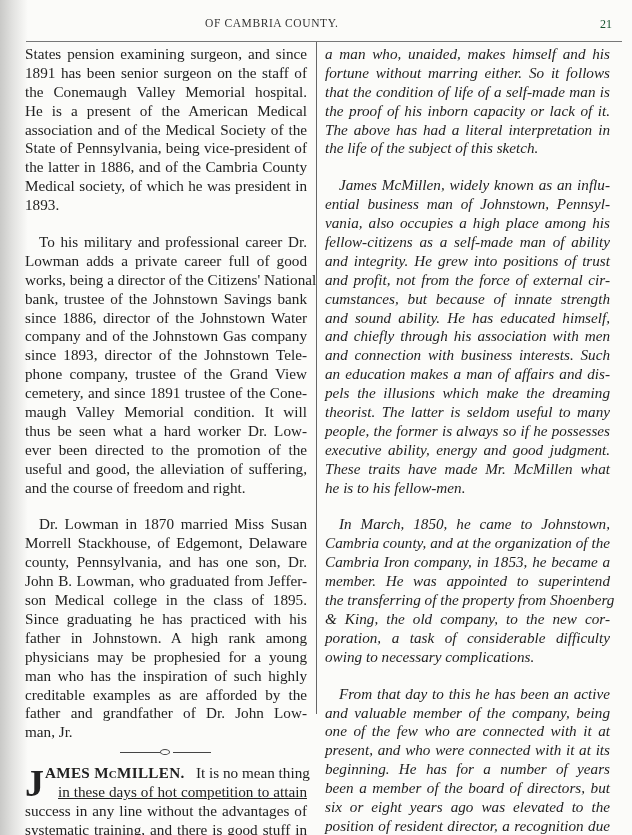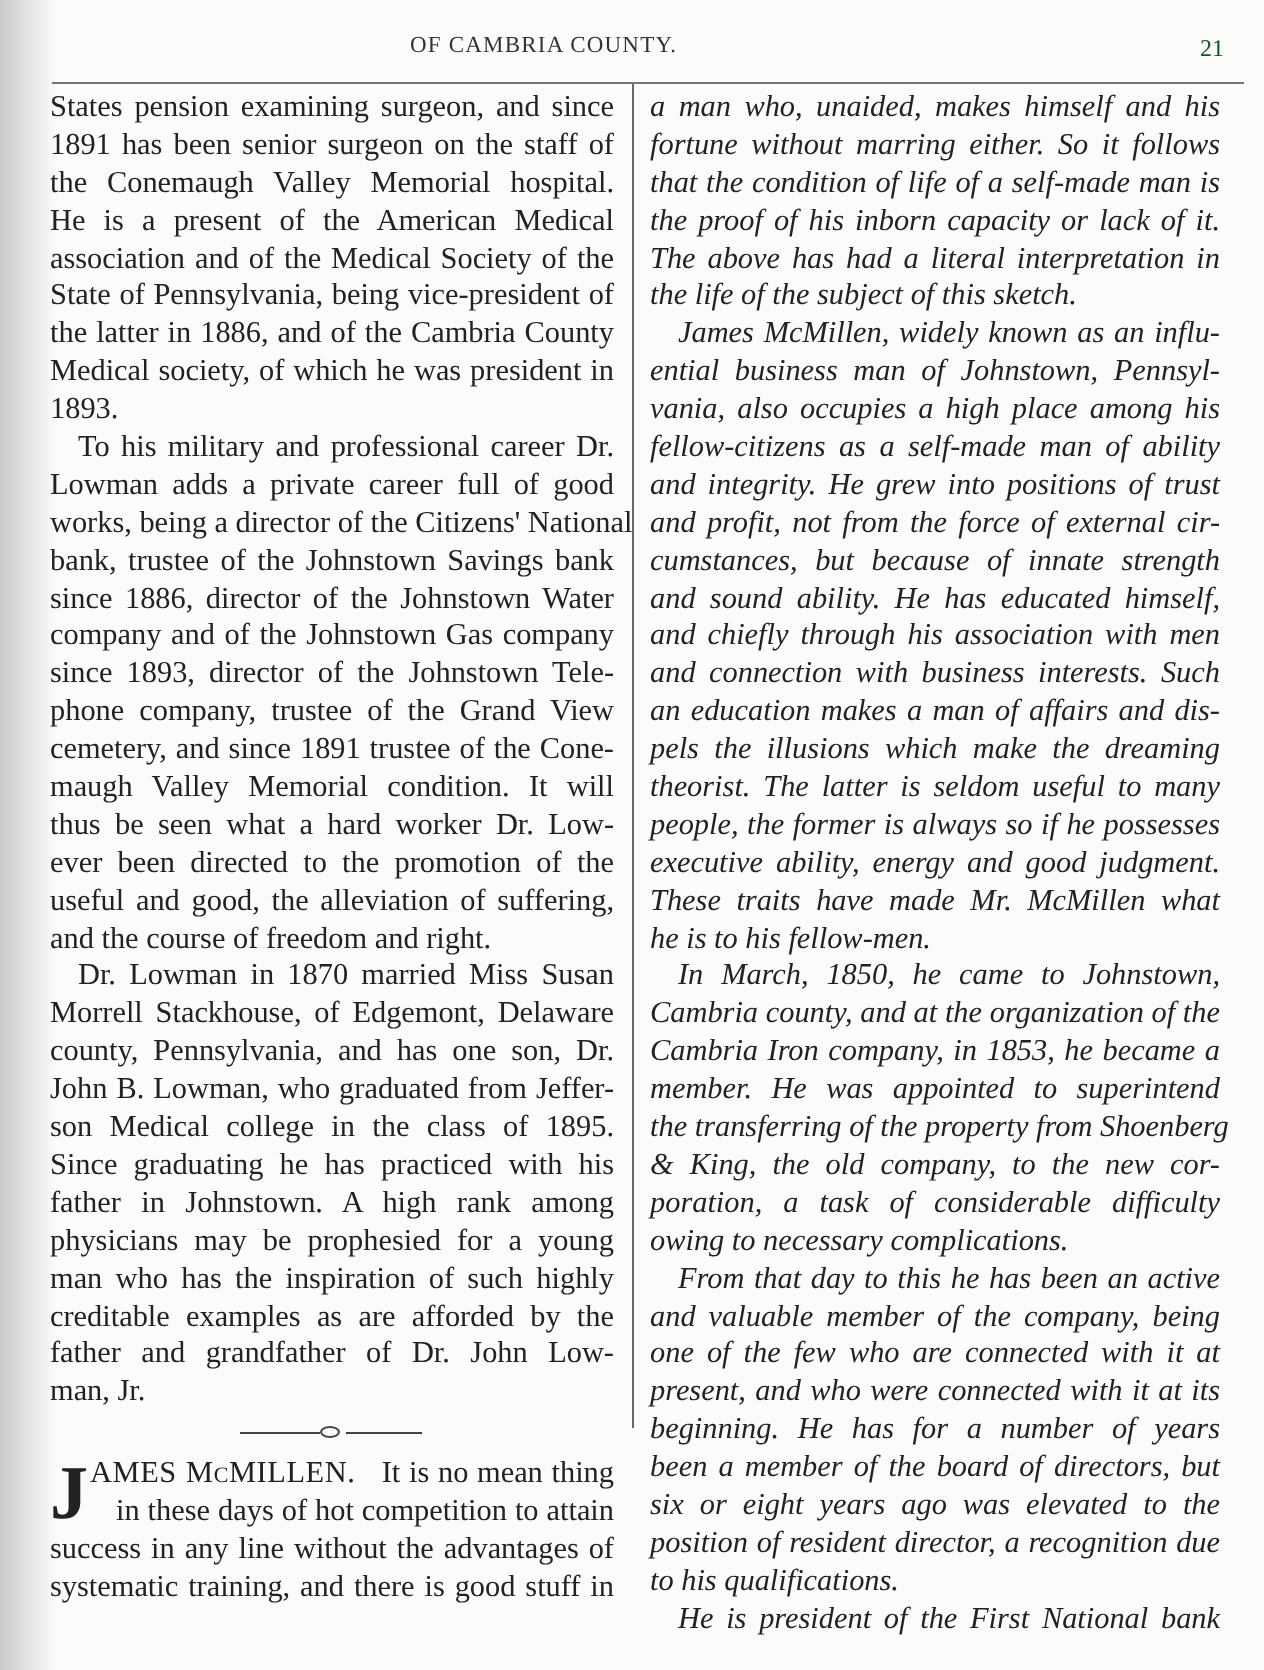--- a/index.html
+++ b/index.html
@@ -36,41 +36,41 @@
   .column {
     position: absolute; top: 45px;
     font-size: 15.2px; line-height: 18.9px;
     text-align: justify;
   }
   .col-left { left: 25px; width: 282px; }
   .col-right { left: 325px; width: 285px; font-style: italic; }
   .line { display: block; white-space: nowrap; text-align: justify; text-align-last: justify; height: 18.9px; }
   .line.last { text-align-last: left; }
   .indent { padding-left: 14px; }
-  .para-gap { margin-top: 0; }
+  .para-gap { margin-top: 18px; }
   .separator {
     display: block; height: 22px; position: relative;
   }
   .separator .rule-l, .separator .rule-r {
     position: absolute; top: 10px; height: 1px; background: #444;
   }
   .separator .rule-l { left: 95px; width: 40px; }
   .separator .rule-r { left: 148px; width: 38px; }
   .separator .knot {
     position: absolute; left: 135px; top: 7px; width: 10px; height: 6px;
     border: 1px solid #444; border-radius: 50%; box-sizing: border-box;
   }
   .dropcap-wrap { position: relative; display: block; }
   .dropcap {
     position: absolute; left: 0; top: 2px;
     font-size: 38px; line-height: 34px; font-weight: bold; color: #222;
   }
-  .smallcaps { font-variant: small-caps; font-weight: normal; letter-spacing: 0.3px; }
+  .smallcaps { font-variant: small-caps; font-weight: bold; letter-spacing: 0.3px; }
   .dc-line1 { padding-left: 20px; }
-  .dc-line2 { padding-left: 33px; }
+  .dc-line2 { padding-left: 33px; text-decoration: underline; }
 </style>
 </head>
 <body>
 
 <div class="page-shadow"></div>
 
 <div class="running-head">
   <span class="running-title">OF CAMBRIA COUNTY.</span>
   <span class="page-number">21</span>
 </div>

